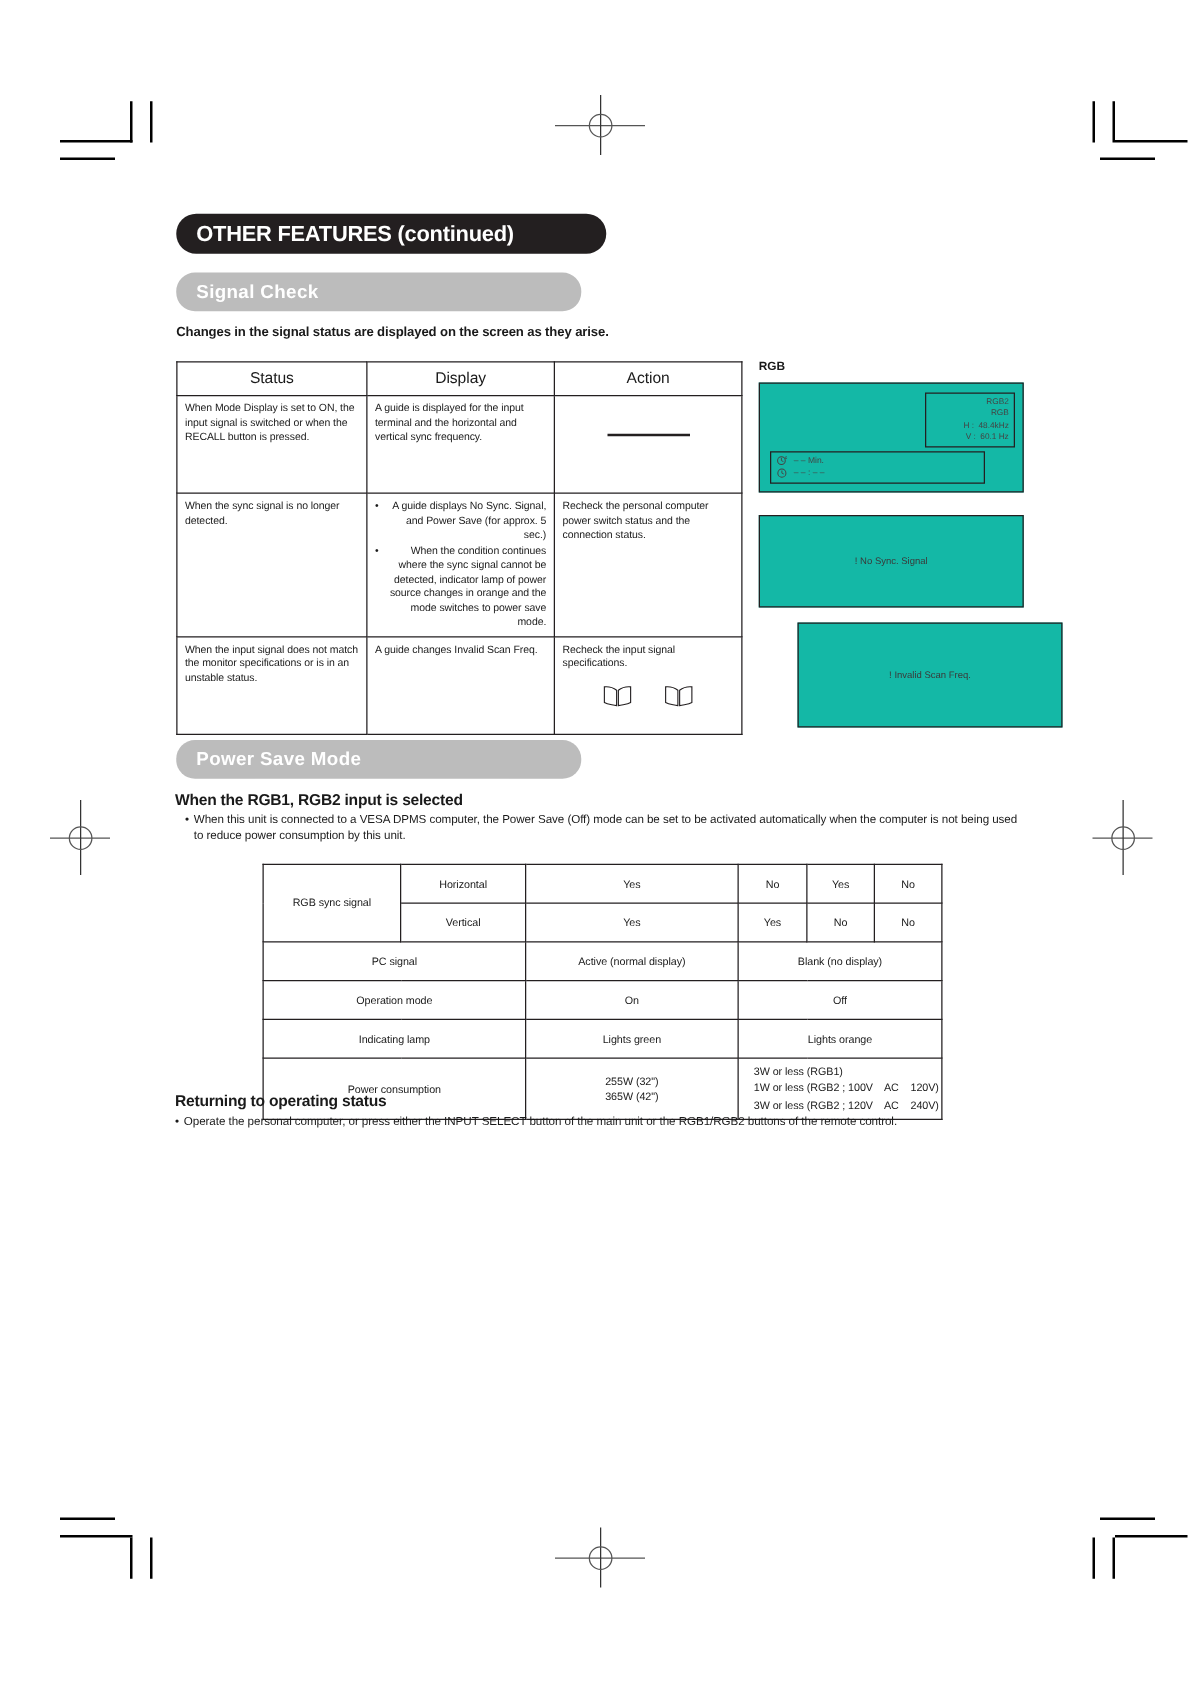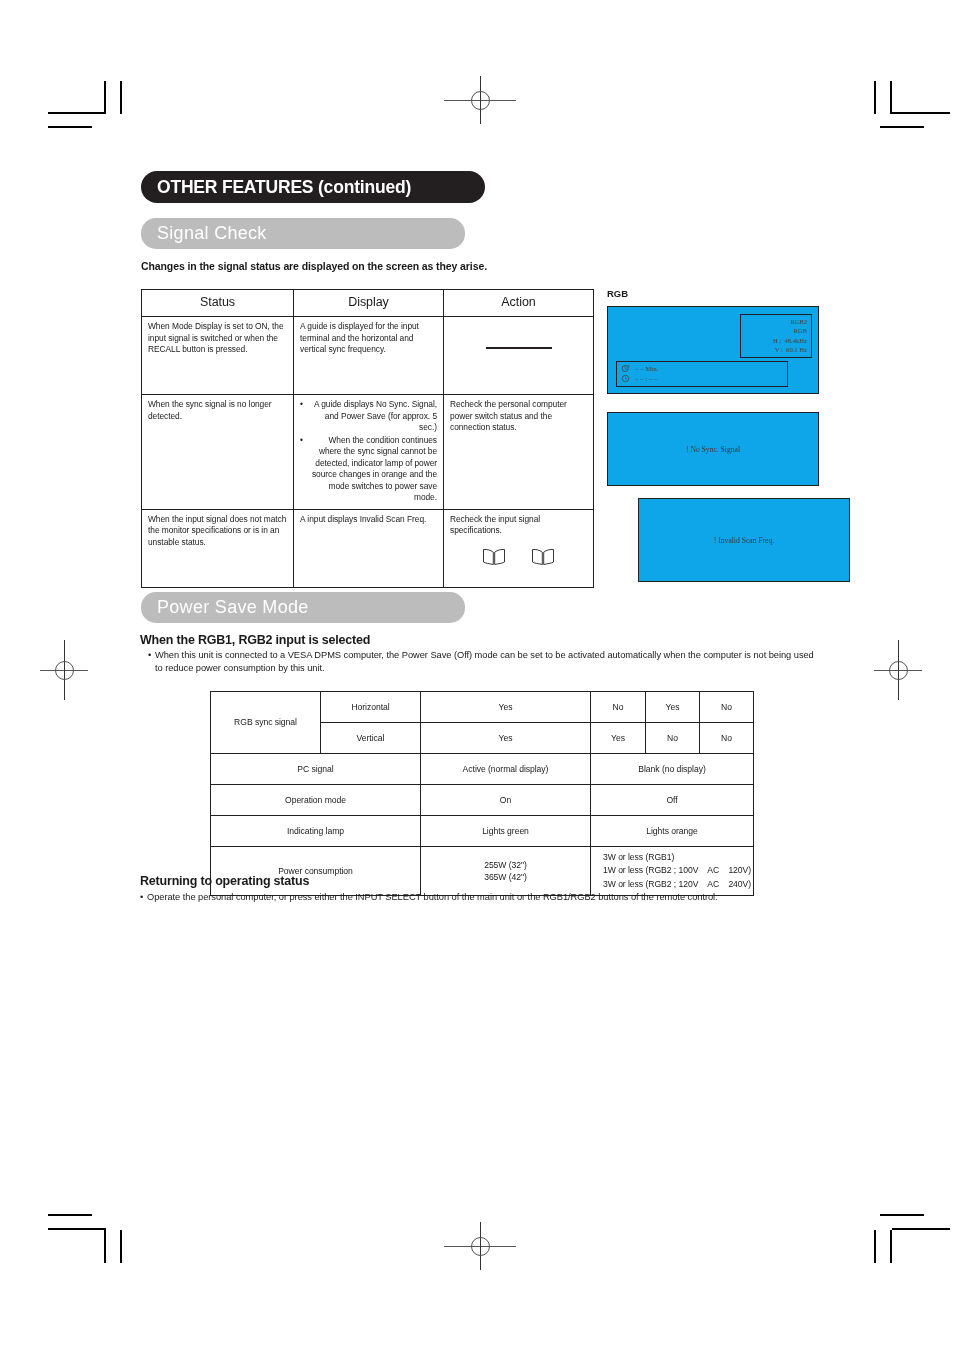--- a/index.html
+++ b/index.html
@@ -41,22 +41,22 @@
     display: flex;
     align-items: center;
     padding-left: 16px;
     box-sizing: border-box;
   }
   .section-bar {
     position: absolute;
     background: #bcbcbc;
     border-radius: 15px;
     color: #ffffff;
-    font-size: 18px;
-    font-weight: normal;
+    font-size: 15px;
+    font-weight: bold;
     letter-spacing: 0.3px;
     display: flex;
     align-items: center;
     padding-left: 16px;
     box-sizing: border-box;
   }
   #signal-check-bar { left: 141px; top: 218px; width: 324px; height: 31px; }
   #power-save-bar   { left: 141px; top: 592px; width: 324px; height: 31px; }
 
   .lead-line {
@@ -126,23 +126,22 @@
 
   
   .rgb-label {
     position: absolute;
     left: 607px; top: 288px;
     font-size: 9.5px; font-weight: bold;
   }
   .osd-box {
     position: absolute;
     border: 1px solid #231f20;
-    background: #0ea5e9;
+    background: #14b8a6;
     box-sizing: border-box;
-    font-family: Liberation Serif, serif;
   }
   #osd-rgb   { left: 607px; top: 306px; width: 212px; height: 88px; }
   #osd-nosync{ left: 607px; top: 412px; width: 212px; height: 74px; }
   #osd-invalid{ left: 638px; top: 498px; width: 212px; height: 84px; }
 
   .osd-info {
     position: absolute;
     right: 6px; top: 7px;
     width: 72px;
     border: 1px solid #231f20;
@@ -279,21 +278,21 @@
       <td>
         <ul class="cell-ul">
           <li>A guide displays No Sync. Signal, and Power Save (for approx. 5 sec.)</li>
           <li>When the condition continues where the sync signal cannot be detected, indicator lamp of power source changes in orange and the mode switches to power save mode.</li>
         </ul>
       </td>
       <td>Recheck the personal computer power switch status and the connection status.</td>
     </tr>
     <tr style="height:78px;">
       <td>When the input signal does not match the monitor specifications or is in an unstable status.</td>
-      <td>A input displays Invalid Scan Freq.</td>
+      <td>A guide changes Invalid Scan Freq.</td>
       <td>
         <div>Recheck the input signal specifications.</div>
         <div class="book-row">
           <span class="book-icon">
             <svg width="24" height="19" viewBox="0 0 24 19">
               <path d="M1.5 2.5 L1.5 15 C4 16.5 7 16.5 11.3 17.5 L11.3 5.2 C8.5 3 5 2.2 1.5 2.5 Z" fill="#fff" stroke="#231f20" stroke-width="0.9"></path>
               <path d="M22.5 2.5 L22.5 15 C20 16.5 17 16.5 12.7 17.5 L12.7 5.2 C15.5 3 19 2.2 22.5 2.5 Z" fill="#fff" stroke="#231f20" stroke-width="0.9"></path>
             </svg>
           </span>
           <span class="book-icon">

